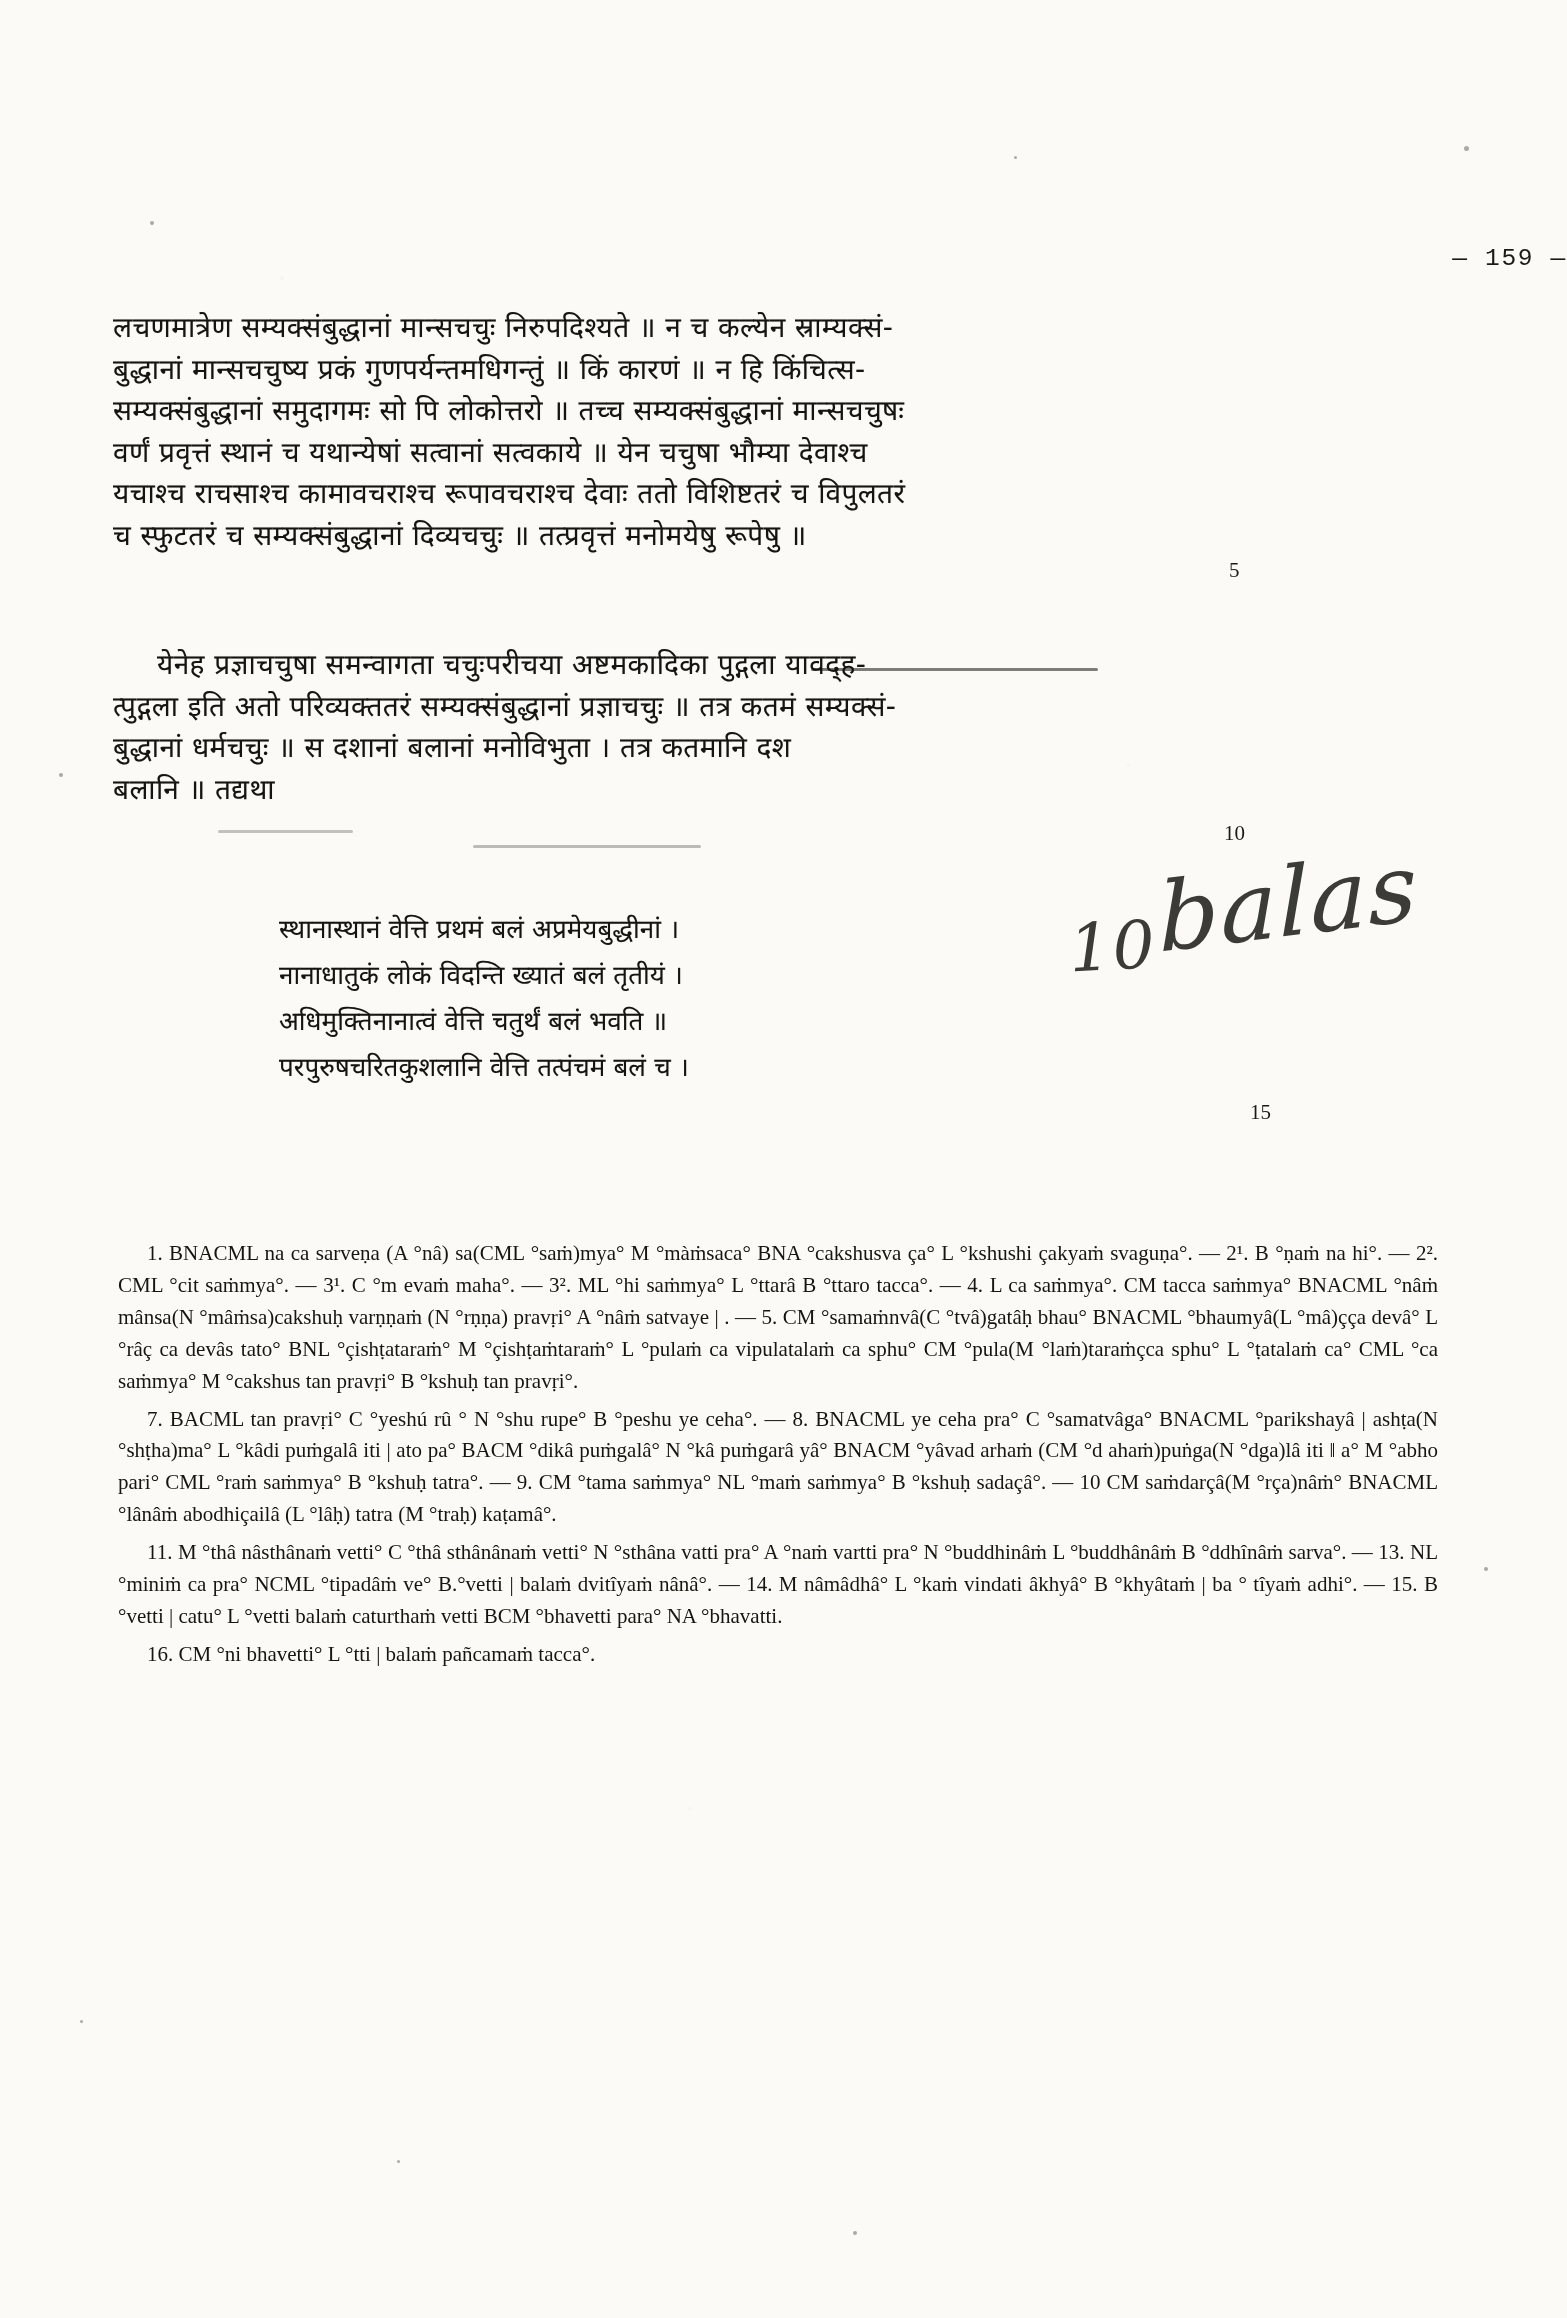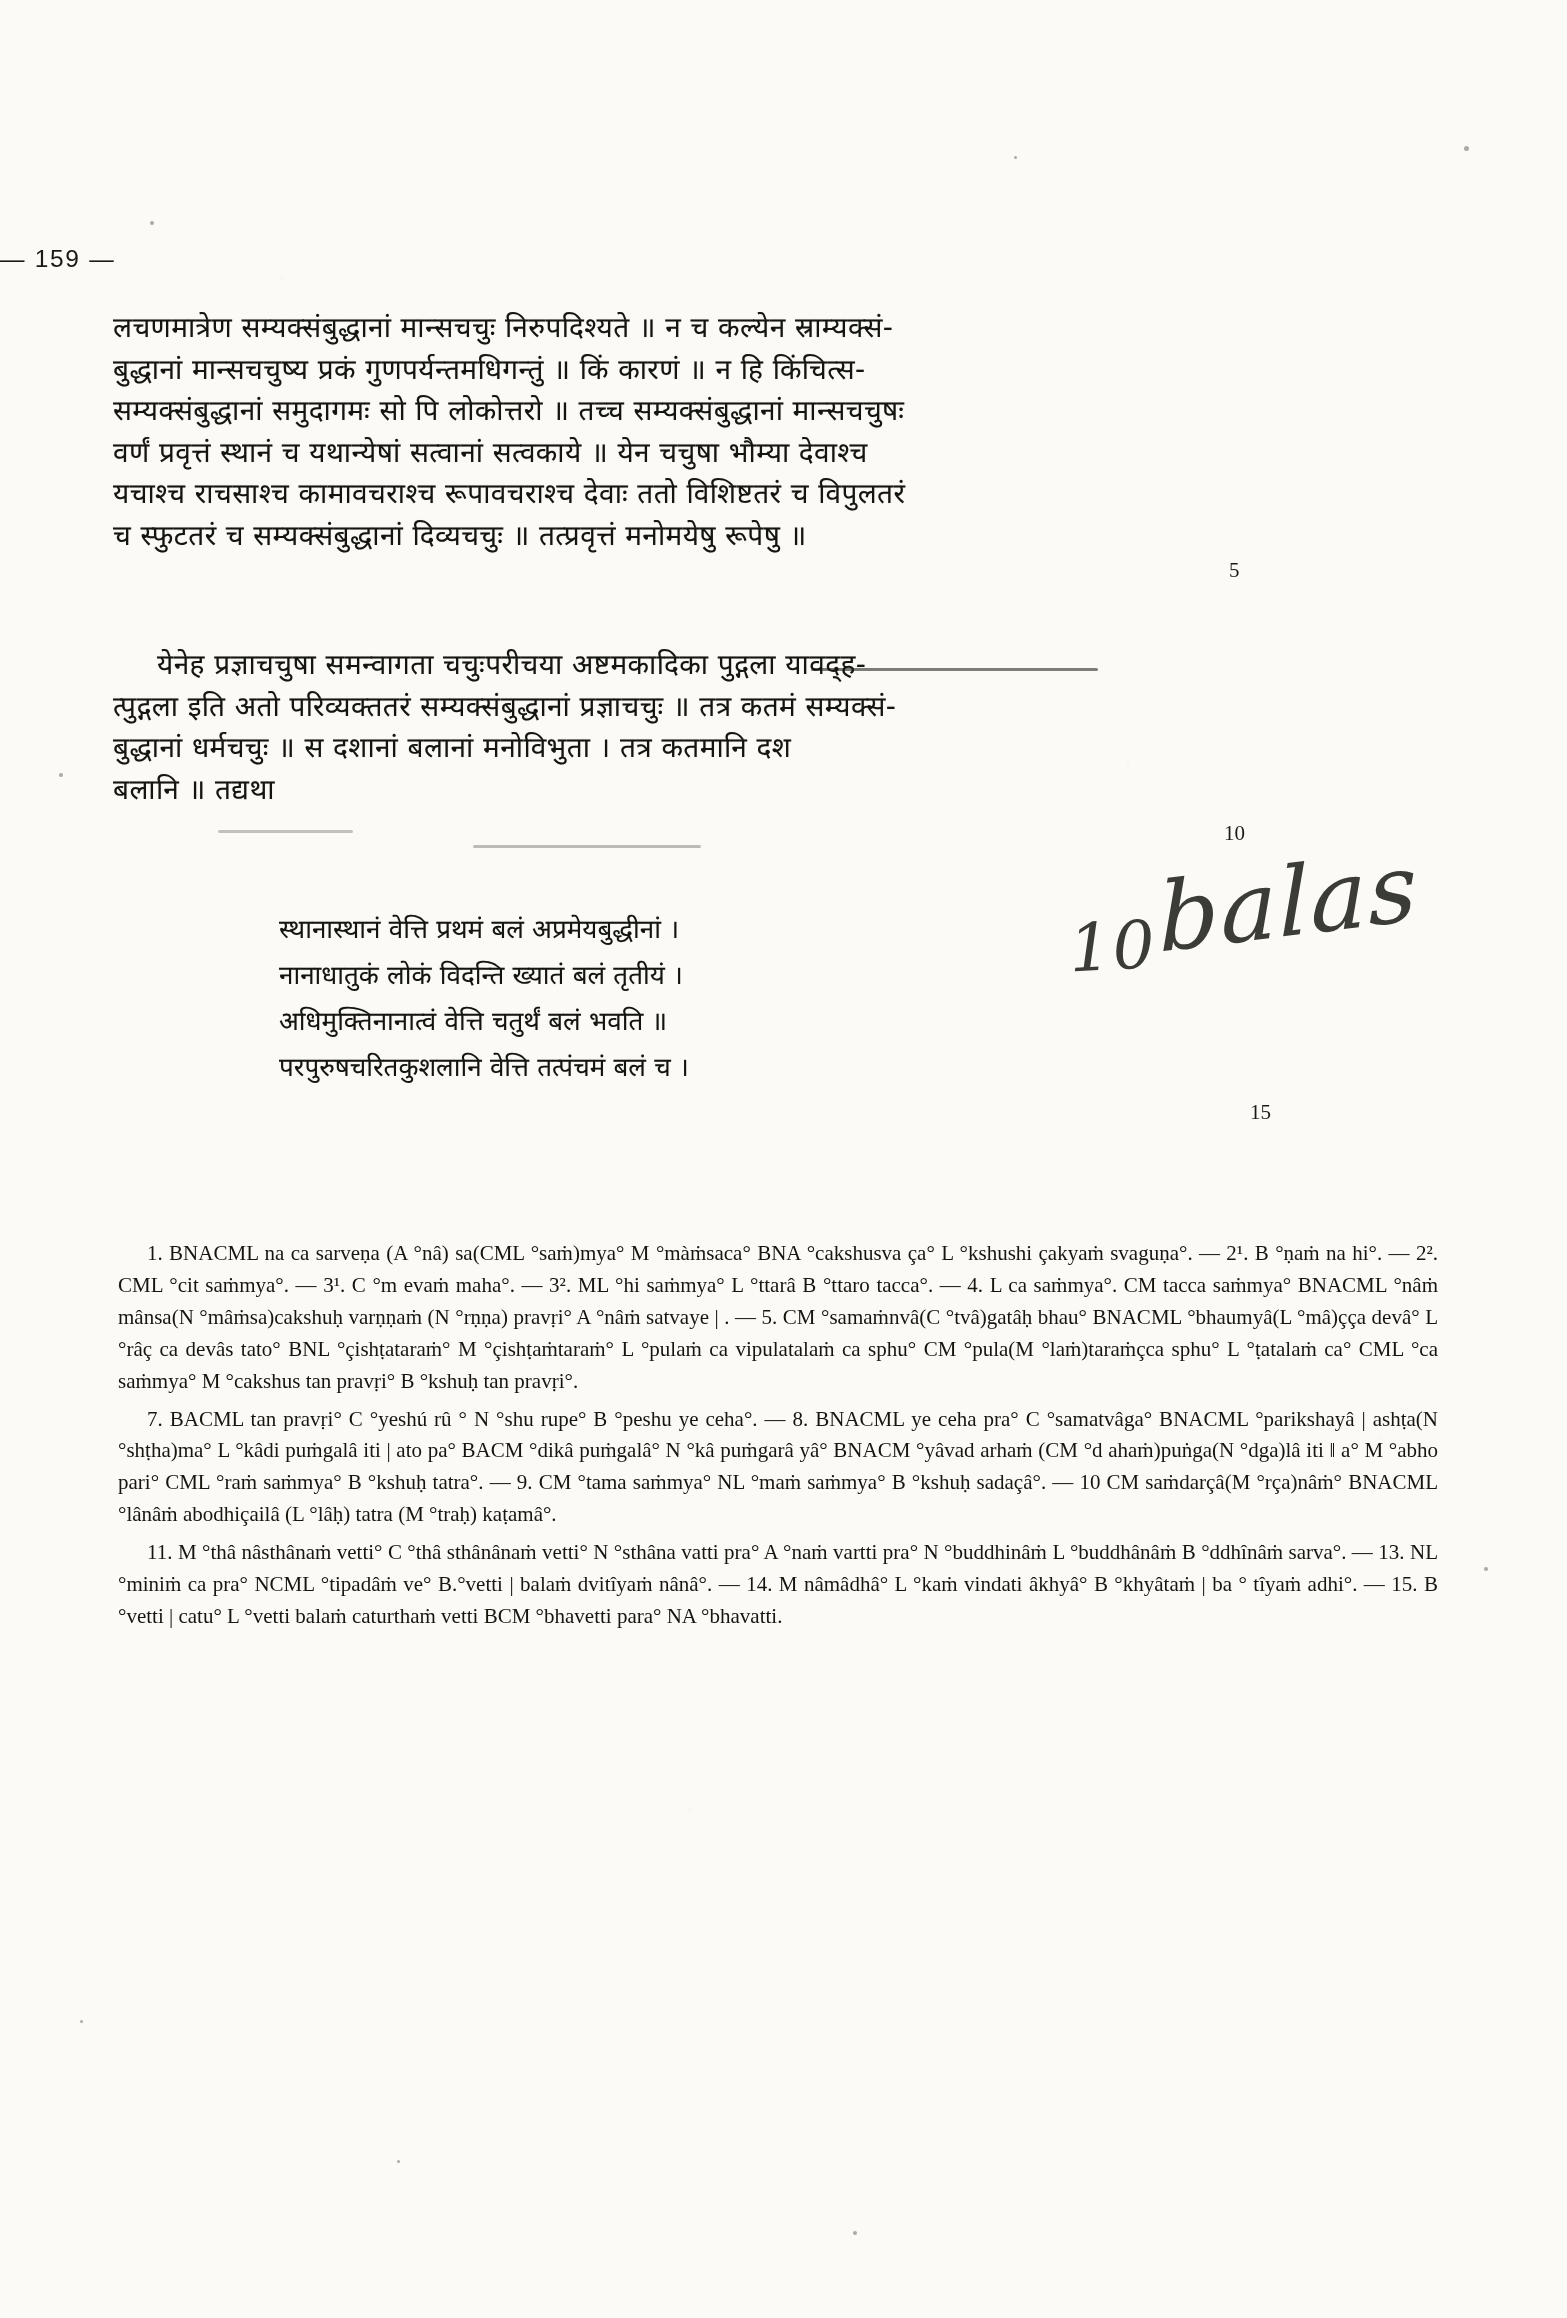--- a/index.html
+++ b/index.html
@@ -31,24 +31,24 @@
     border-radius: 50%;
     opacity: .45;
   }
 
   
   .pagenum {
     position: absolute;
     top: 245px;
     left: 0;
     width: 100%;
-    text-align: left;
+    text-align: right;
     font-size: 24.5px;
     letter-spacing: 1.7px;
-    font-family: Liberation Sans, sans-serif;
+    font-family: Liberation Mono, monospace;
   }
 
   
   .deva-block {
     position: absolute;
     left: 113px;
     top: 314px;
     width: 1090px;
   }
   .deva-line {
@@ -191,16 +191,17 @@
   <div class="linenum ln15">15</div>
 
   <div class="handwriting">
     <span class="hw-num">10</span><span class="hw-word">balas</span>
   </div>
 
   <div class="apparatus">
     <p>1. BNACML na ca sarveṇa (A °nâ) sa(CML °saṁ)mya° M °màṁsaca° BNA °cakshusva ça° L °kshushi çakyaṁ svaguṇa°. — 2¹. B °ṇaṁ na hi°. — 2². CML °cit saṁmya°. — 3¹. C °m evaṁ maha°. — 3². ML °hi saṁmya° L °ttarâ B °ttaro tacca°. — 4. L ca saṁmya°. CM tacca saṁmya° BNACML °nâṁ mânsa(N °mâṁsa)cakshuḥ varṇṇaṁ (N °rṇṇa) pravṛi° A °nâṁ satvaye | . — 5. CM °samaṁnvâ(C °tvâ)gatâḥ bhau° BNACML °bhaumyâ(L °mâ)çça devâ° L °râç ca devâs tato° BNL °çishṭataraṁ° M °çishṭaṁtaraṁ° L °pulaṁ ca vipulatalaṁ ca sphu° CM °pula(M °laṁ)taraṁçca sphu° L °ṭatalaṁ ca° CML °ca saṁmya° M °cakshus tan pravṛi° B °kshuḥ tan pravṛi°.</p>
     <p>7. BACML tan pravṛi° C °yeshú rû ° N °shu rupe° B °peshu ye ceha°. — 8. BNACML ye ceha pra° C °samatvâga° BNACML °parikshayâ | ashṭa(N °shṭha)ma° L °kâdi puṁgalâ iti | ato pa° BACM °dikâ puṁgalâ° N °kâ puṁgarâ yâ° BNACM °yâvad arhaṁ (CM °d ahaṁ)puṅga(N °dga)lâ iti ǁ a° M °abho pari° CML °raṁ saṁmya° B °kshuḥ tatra°. — 9. CM °tama saṁmya° NL °maṁ saṁmya° B °kshuḥ sadaçâ°. — 10 CM saṁdarçâ(M °rça)nâṁ° BNACML °lânâṁ abodhiçailâ (L °lâḥ) tatra (M °traḥ) kaṭamâ°.</p>
     <p>11. M °thâ nâsthânaṁ vetti° C °thâ sthânânaṁ vetti° N °sthâna vatti pra° A °naṁ vartti pra° N °buddhinâṁ L °buddhânâṁ B °ddhînâṁ sarva°. — 13. NL °miniṁ ca pra° NCML °tipadâṁ ve° B.°vetti | balaṁ dvitîyaṁ nânâ°. — 14. M nâmâdhâ° L °kaṁ vindati âkhyâ° B °khyâtaṁ | ba ° tîyaṁ adhi°. — 15. B °vetti | catu° L °vetti balaṁ caturthaṁ vetti BCM °bhavetti para° NA °bhavatti.</p>
+    <p>16. CM °ni bhavetti° L °tti | balaṁ pañcamaṁ tacca°.</p>
   </div>
 
 </div>
 
 
 </body></html>

